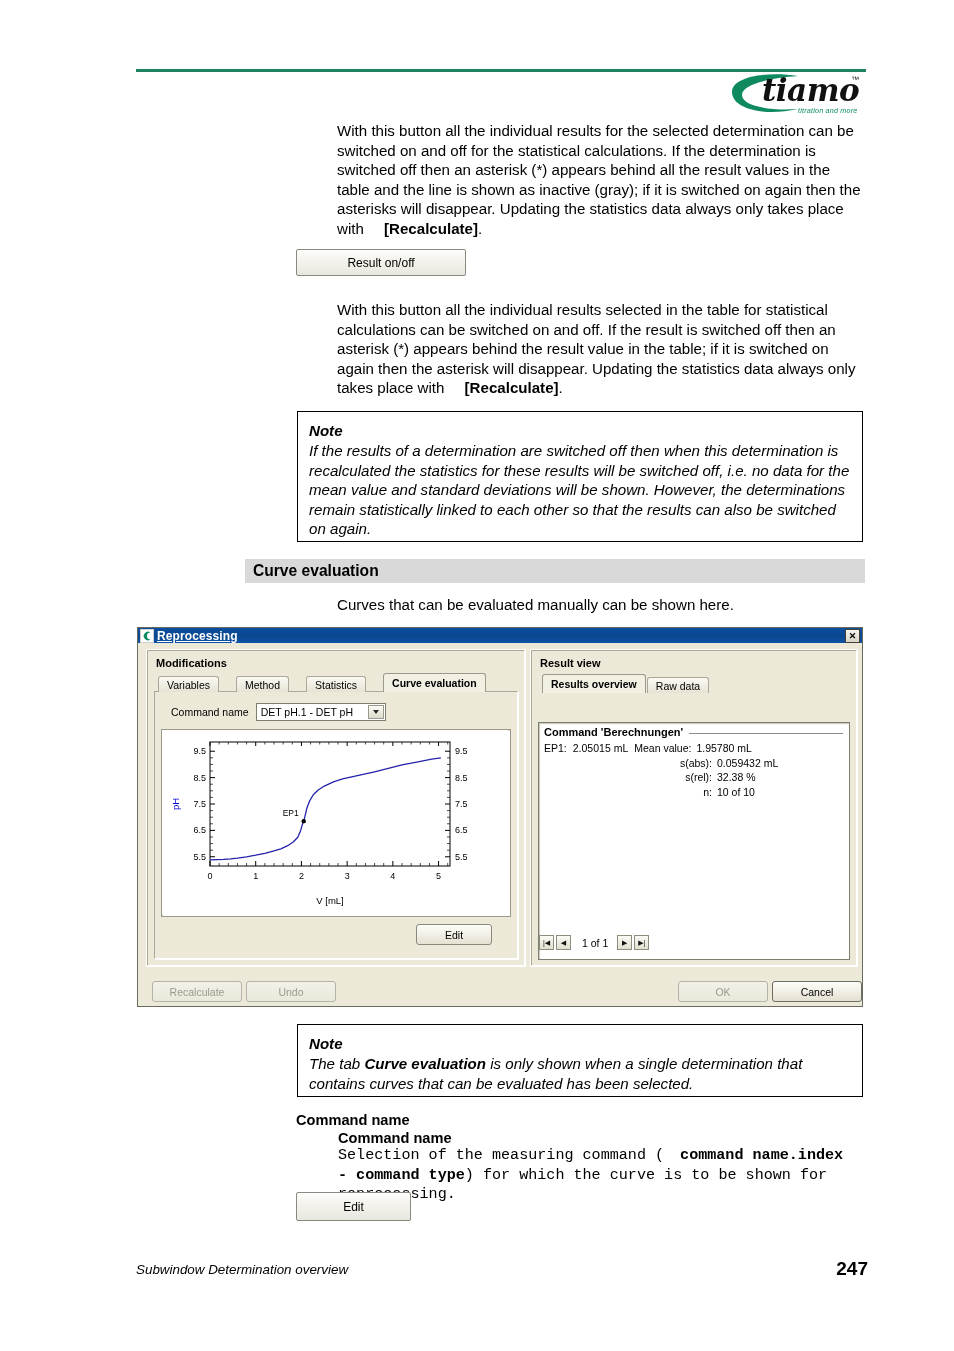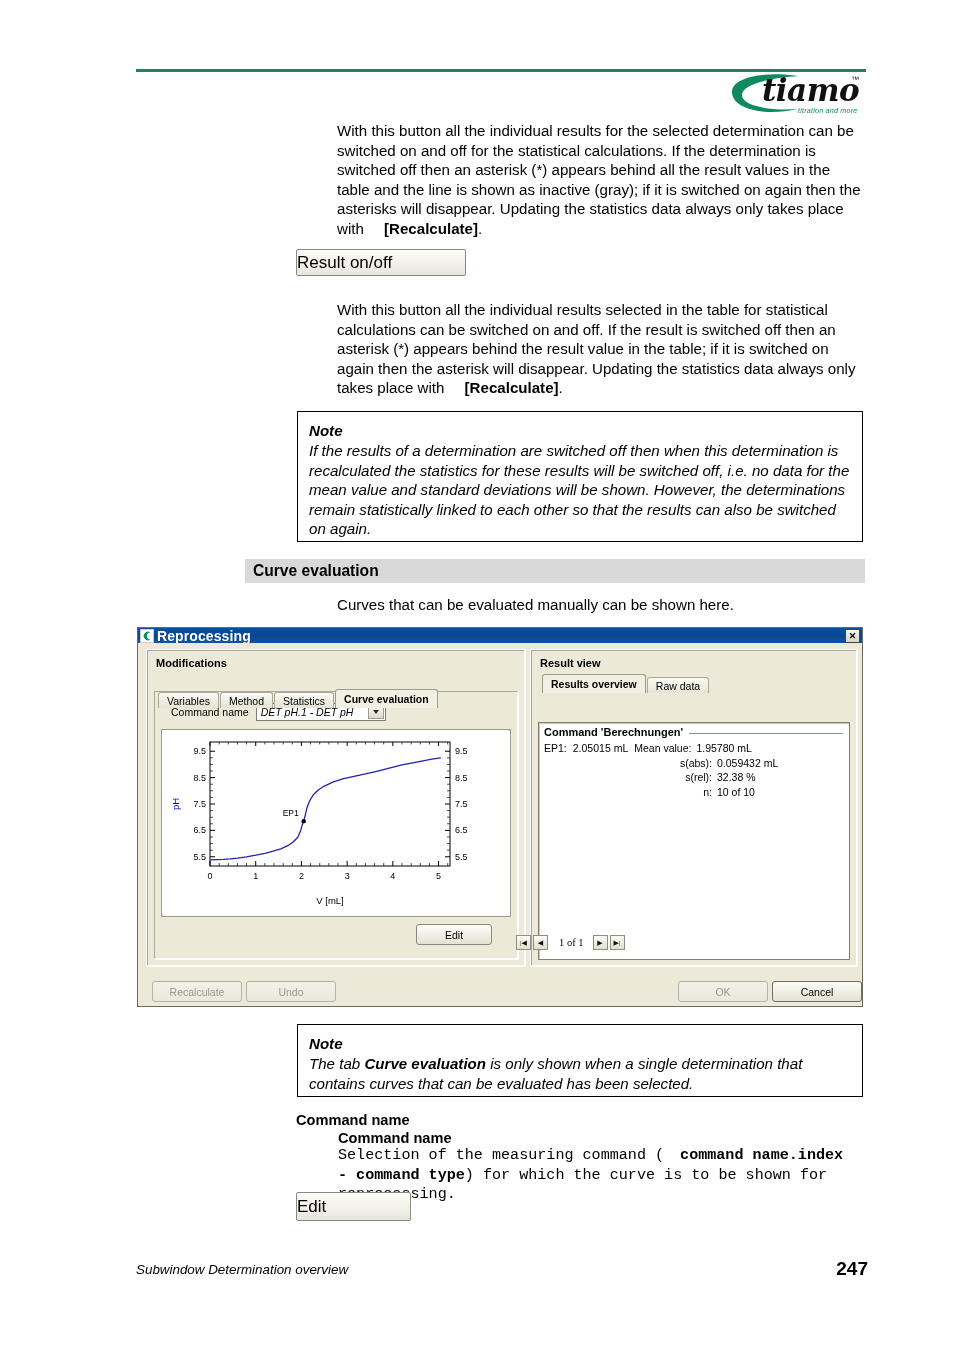--- a/index.html
+++ b/index.html
@@ -27,22 +27,22 @@
   .body-col{
     position:absolute;left:337px;width:527px;
     font-size:15.1px;line-height:19.6px;color:#000;
     text-align:left;
   }
   .body-col b{font-weight:bold;padding-left:16px;}
 
   
   .ui-btn{
     position:absolute;
-    display:flex;align-items:center;justify-content:flex-start;
-    font-size:17px;color:#000;
+    display:flex;align-items:center;justify-content:center;
+    font-size:12px;color:#000;
     background:linear-gradient(to bottom,#fdfdfb 0%,#f3f2ec 45%,#e8e7de 100%);
     border:1px solid #8a897f;
     border-radius:2px;
     box-shadow:inset 0 1px 0 #ffffff;
     font-family:"Liberation Sans", sans-serif;
   }
 
   
   .note{
     position:absolute;left:297px;width:566px;
@@ -86,22 +86,22 @@
     position:relative;
   }
   .title-ico{
     width:12px;height:12px;background:#ffffff;
     border:1px solid #cfcfcf;
     margin-right:3px;
     display:flex;align-items:center;justify-content:center;
     flex:0 0 auto;
   }
   .title-text{
-    color:#fff;font-weight:bold;font-size:14px;
-    white-space:nowrap;letter-spacing:.1px;
+    color:#fff;font-weight:bold;font-size:12px;
+    white-space:nowrap;letter-spacing:.1px;text-decoration:underline;
   }
   .title-close{
     position:absolute;right:2px;top:1px;
     width:13px;height:12px;
     background:linear-gradient(to bottom,#f6f5ef,#d9d6c6);
     border:1px solid #43423c;
     display:flex;align-items:center;justify-content:center;
     font-size:9px;line-height:9px;color:#000;font-weight:bold;
     cursor:pointer;
   }
@@ -163,21 +163,20 @@
   
   .cmd-row{position:absolute;display:flex;align-items:center;}
   .cmd-label{font-size:10.5px;margin-right:7px;white-space:nowrap;}
   .combo{
     width:128px;height:16px;
     background:#ffffff;
     border:1px solid #7f7f6f;
     display:flex;align-items:center;
     position:relative;
     cursor:pointer;
-    font-style:italic;
   }
   .combo .cval{font-size:10.5px;padding-left:4px;white-space:nowrap;}
   .combo .carrow{
     position:absolute;right:1px;top:1px;width:14px;height:12px;
     background:linear-gradient(to bottom,#fbfaf4,#dedbcb);
     border:1px solid #9b998c;
     display:flex;align-items:center;justify-content:center;
   }
   .combo .carrow i{
     display:block;width:0;height:0;
@@ -308,21 +307,21 @@
       <span class="title-close">✕</span>
     </div>
 
     <div class="dlg-body">
 
       <div class="groupbox" style="left:8px;top:6px;width:378px;height:316px;">
         <div class="gb-frame"></div>
       </div>
       <div class="gb-title" style="left:16px;top:14px;">Modifications</div>
 
-      <div class="tabstrip" style="left:20px;top:46px;">
+      <div class="tabstrip" style="left:20px;top:30px;gap:16px;">
         <div class="tab">
           <span>Variables</span>
         </div>
         <div class="tab">
           <span>Method</span>
         </div>
         <div class="tab">
           <span>Statistics</span>
         </div>
         <div class="tab active">
@@ -499,21 +498,21 @@
             <span class="rv-k" style="width:168px;">s(rel):</span>
             <span class="rv-v">32.38 %</span>
           </div>
           <div class="rv-line">
             <span class="rv-k" style="width:168px;">n:</span>
             <span class="rv-v">10 of 10</span>
           </div>
         </div>
       </div>
 
-      <div class="navbar" style="left:378px;top:292px;font-family:Liberation Serif, serif;">
+      <div class="navbar" style="left:401px;top:292px;">
         <span class="navbtn">|◀</span>
         <span class="navbtn">◀</span>
         <span class="navlabel">1 of 1</span>
         <span class="navbtn">▶</span>
         <span class="navbtn">▶|</span>
       </div>
 
       <div class="dbtn disabled" style="left:14px;top:338px;width:88px;height:19px;">
         <span>Recalculate</span>
       </div>

